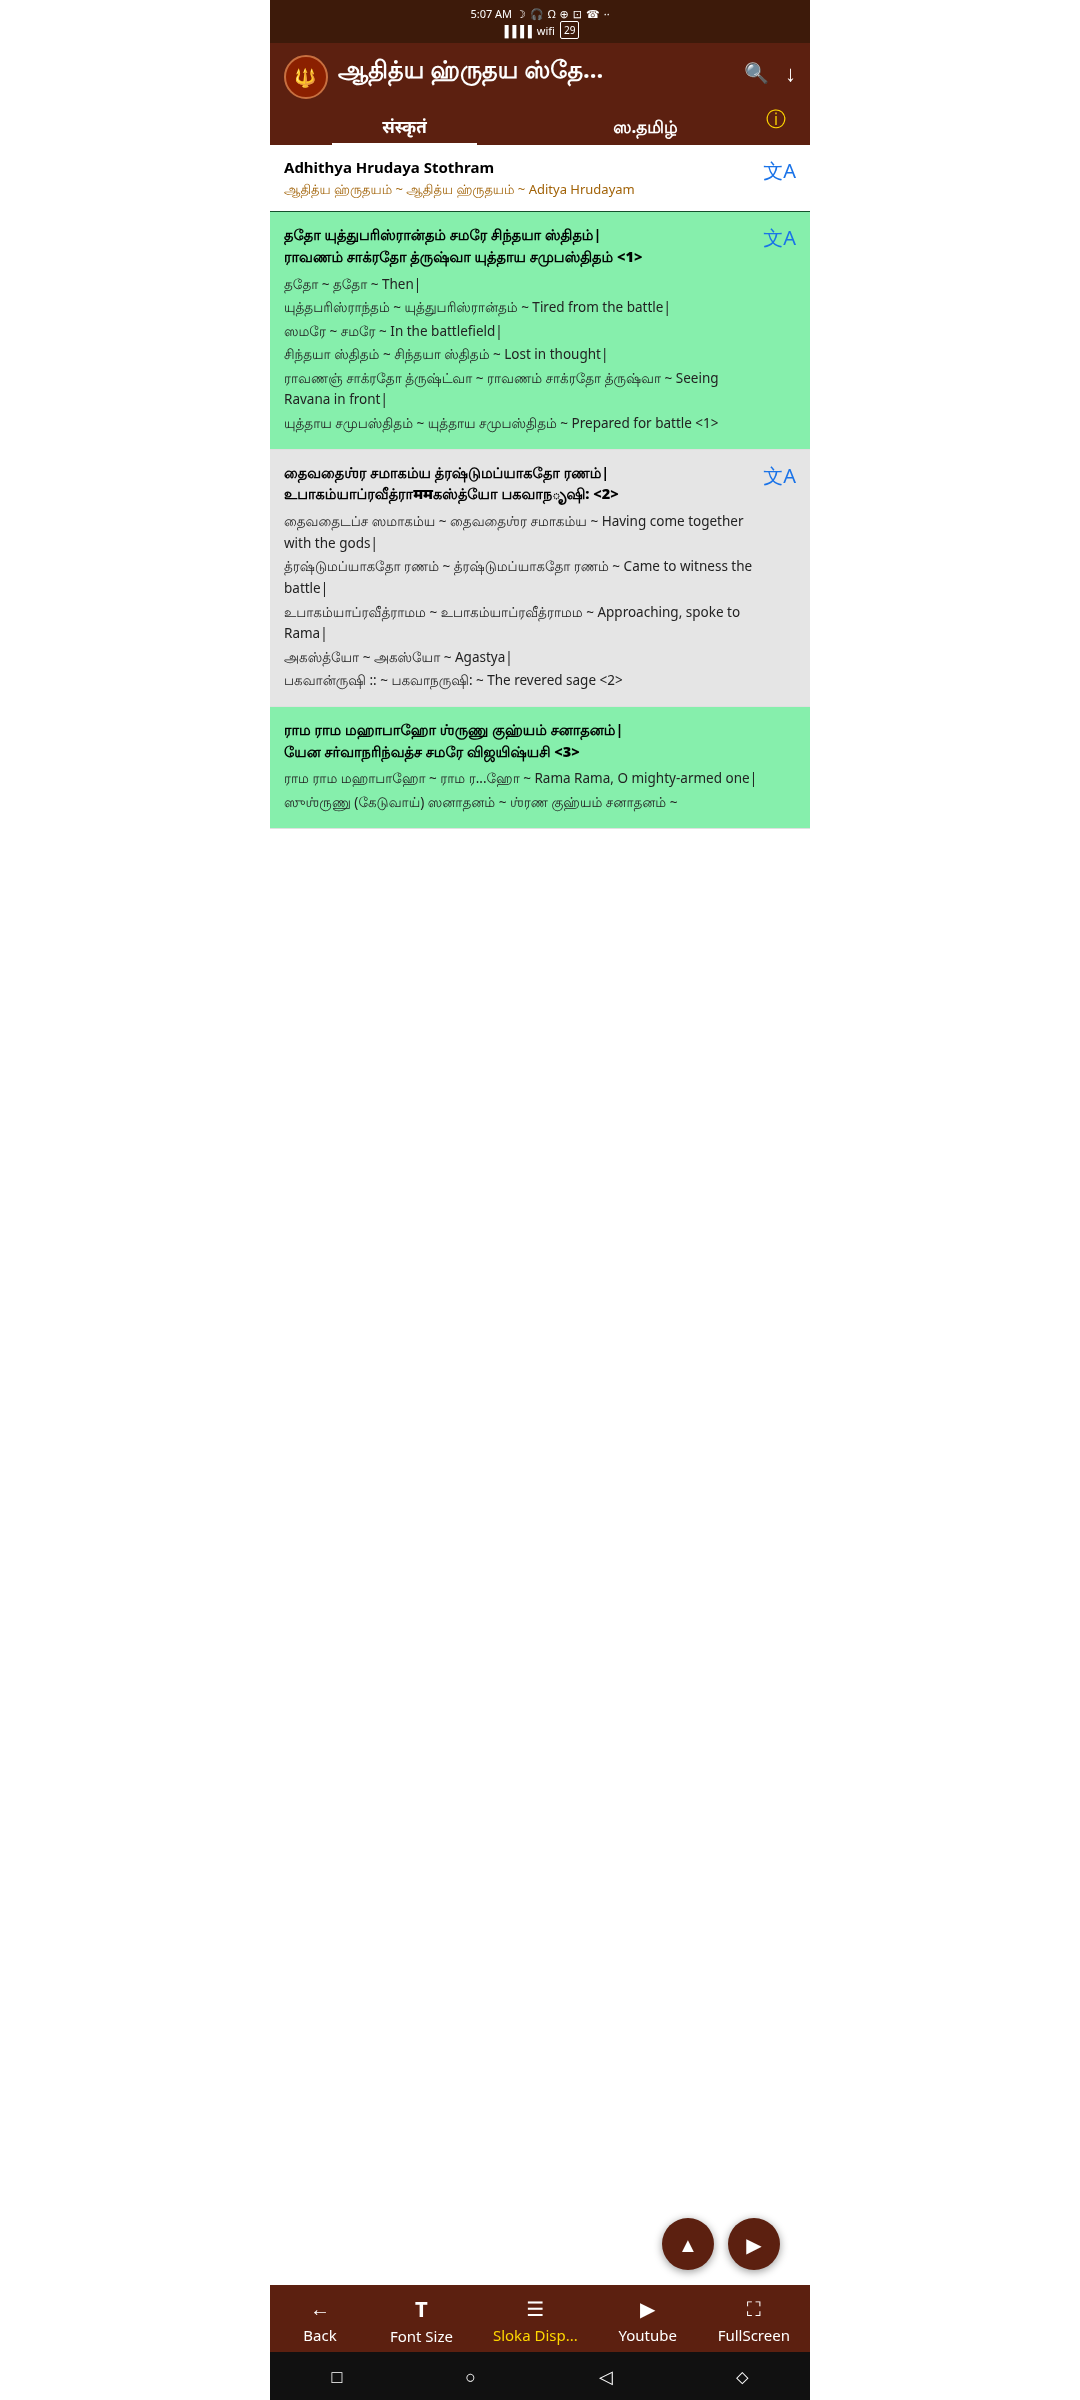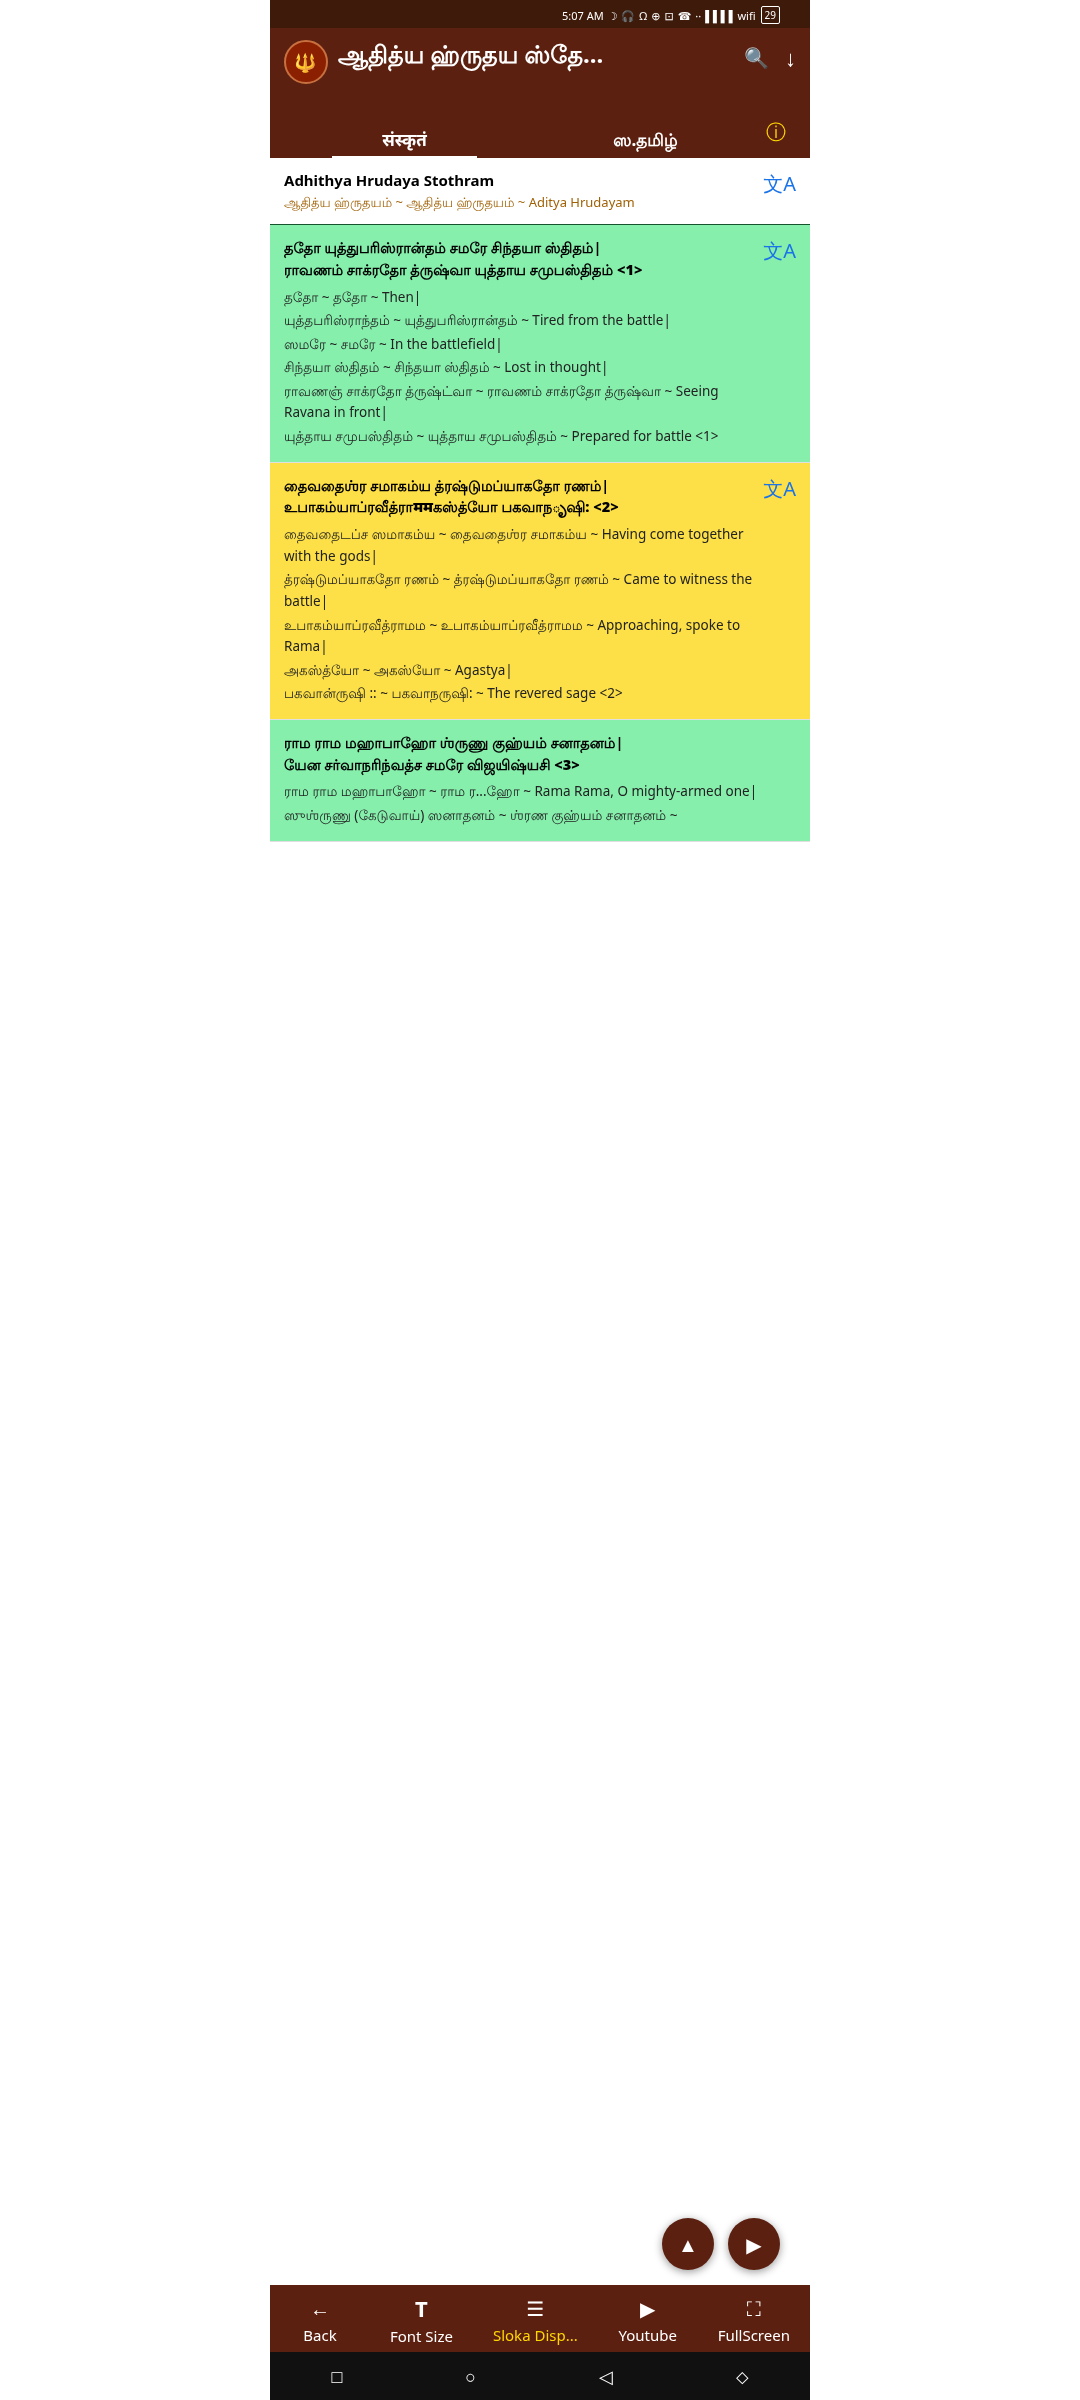--- a/index.html
+++ b/index.html
@@ -14,22 +14,23 @@
       overflow-x: hidden;
     }
 
     
     .status-bar {
       background: #3d1a0a;
       color: #fff;
       display: flex;
       justify-content: flex-end;
       align-items: center;
-      padding: 6px 30px 4px;
+      padding: 6px 18px 4px;
       font-size: 11px;
+      flex-direction: column;
     }
     .status-left { display: flex; align-items: center; gap: 4px; }
     .status-right { display: flex; align-items: center; gap: 5px; }
     .battery-box {
       border: 1.5px solid #fff;
       border-radius: 2px;
       padding: 1px 3px;
       font-size: 10px;
     }
 
@@ -150,21 +151,21 @@
     
     .verse-block {
       padding: 12px 14px;
       border-bottom: 1px solid #e0e0e0;
       display: flex;
       align-items: flex-start;
       justify-content: space-between;
       background: #86efac;
     }
     .verse-block.white {
-      background: #fde047;
+      background: #e5e5e5;
     }
     .verse-content {
       flex: 1;
     }
     .verse-sanskrit {
       font-size: 14.5px;
       font-weight: 700;
       color: #000;
       line-height: 1.5;
       margin-bottom: 6px;
@@ -272,21 +273,21 @@
 
 <div class="header">
   <div class="header-top">
     <div class="logo-circle">🔱</div>
     <div class="header-title">ஆதித்ய ஹ்ருதய ஸ்தே...</div>
     <div class="header-icons">
       <span class="header-icon">🔍</span>
       <span class="header-icon" style="font-size:22px;">↓</span>
     </div>
   </div>
-  <div style="display:flex; align-items:center;margin-top:28px;">
+  <div style="display:flex; align-items:center;">
     <div class="header-tabs" style="flex:1;">
       <div class="header-tab active">संस्कृतं</div>
       <div class="header-tab">ஸ.தமிழ்</div>
     </div>
     <div class="header-tab-info">
       <span class="info-btn">ⓘ</span>
     </div>
   </div>
 </div>
 

